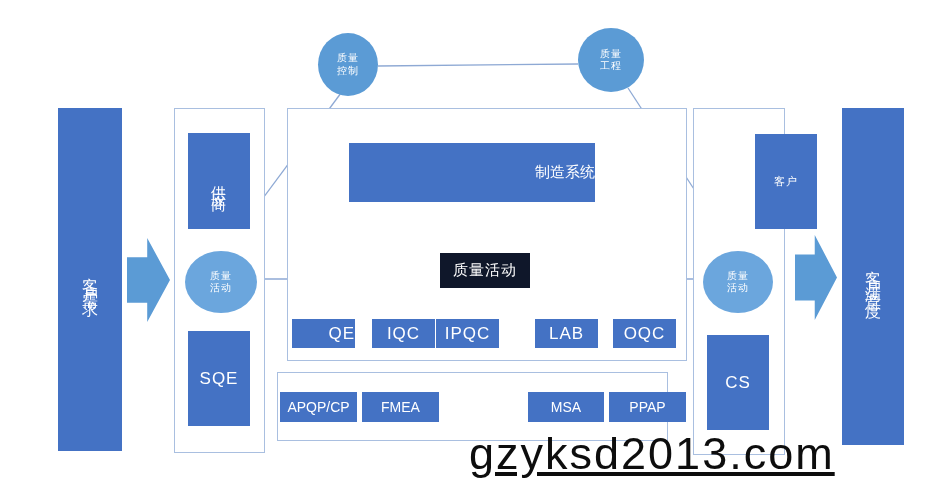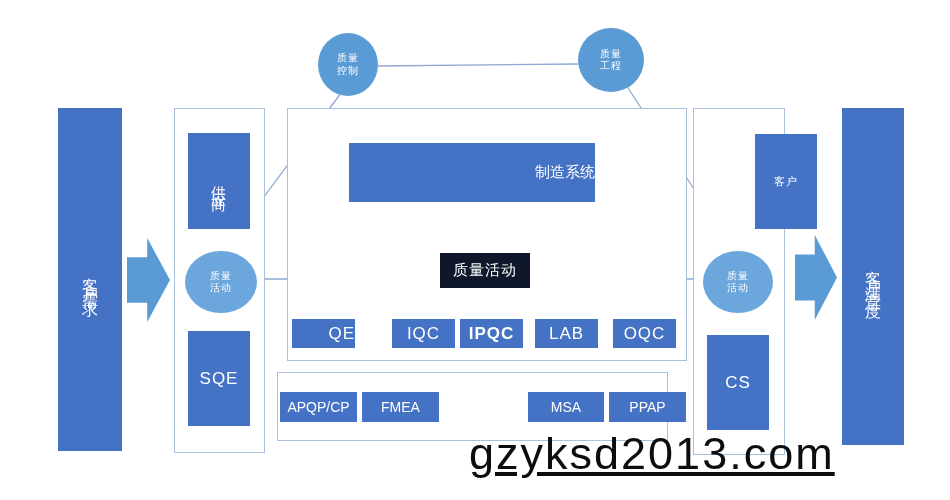--- a/index.html
+++ b/index.html
@@ -123,24 +123,24 @@
   <div class="panel" style="left:287px;top:108px;width:400px;height:253px;">
     <div class="box" style="left:61px;top:34px;width:246px;height:59px;justify-content:flex-end;">
       <span>制造系统</span>
     </div>
     <div class="box activity-box" style="left:152px;top:144px;width:90px;height:35px;">
       <span>质量活动</span>
     </div>
     <div class="box dept" style="left:4px;top:210px;width:63px;height:29px;justify-content:flex-end;">
       <span>QE</span>
     </div>
-    <div class="box dept" style="left:84px;top:210px;width:63px;height:29px;margin-left:20px;">
+    <div class="box dept" style="left:84px;top:210px;width:63px;height:29px;">
       <span>IQC</span>
     </div>
-    <div class="box dept" style="left:172px;top:210px;width:63px;height:29px;font-weight:bold;">
+    <div class="box dept" style="left:148px;top:210px;width:63px;height:29px;">
       <span>IPQC</span>
     </div>
     <div class="box dept" style="left:247px;top:210px;width:63px;height:29px;">
       <span>LAB</span>
     </div>
     <div class="box dept" style="left:325px;top:210px;width:63px;height:29px;">
       <span>OQC</span>
     </div>
   </div>
 

